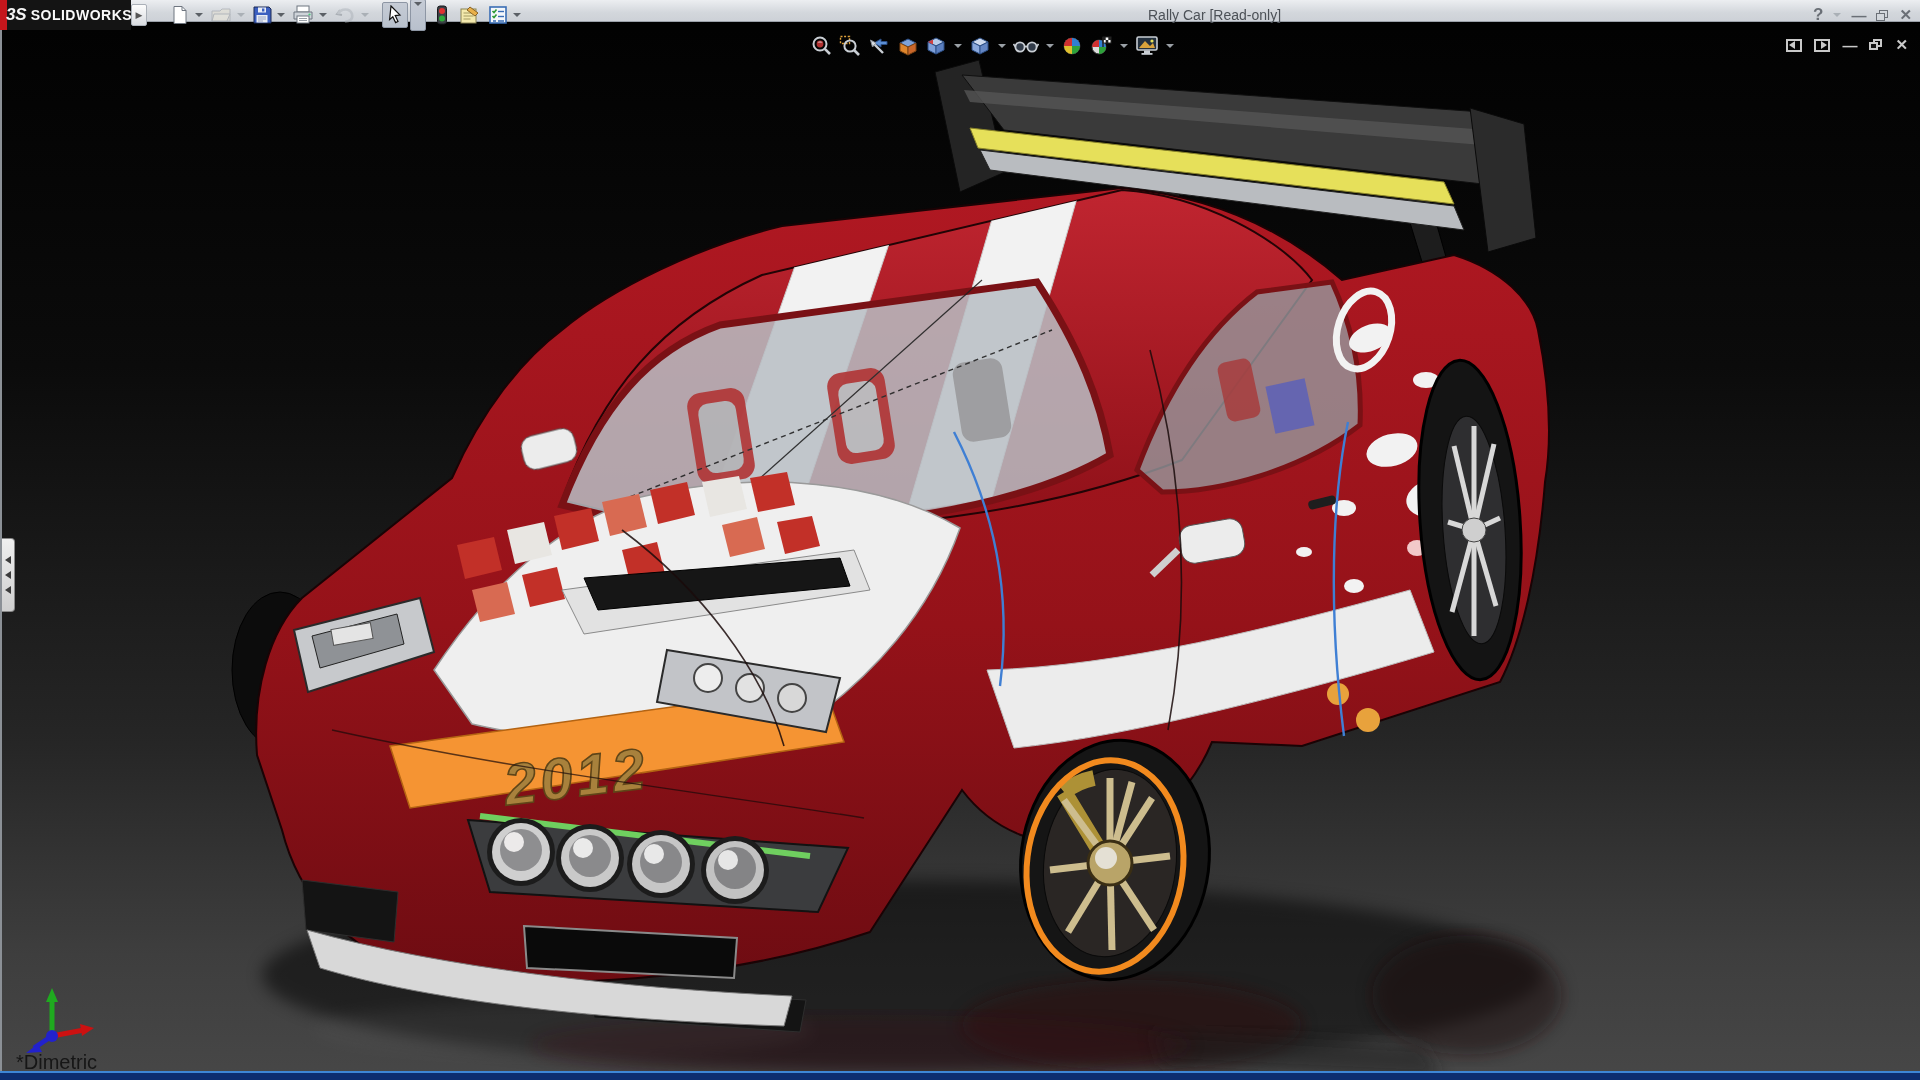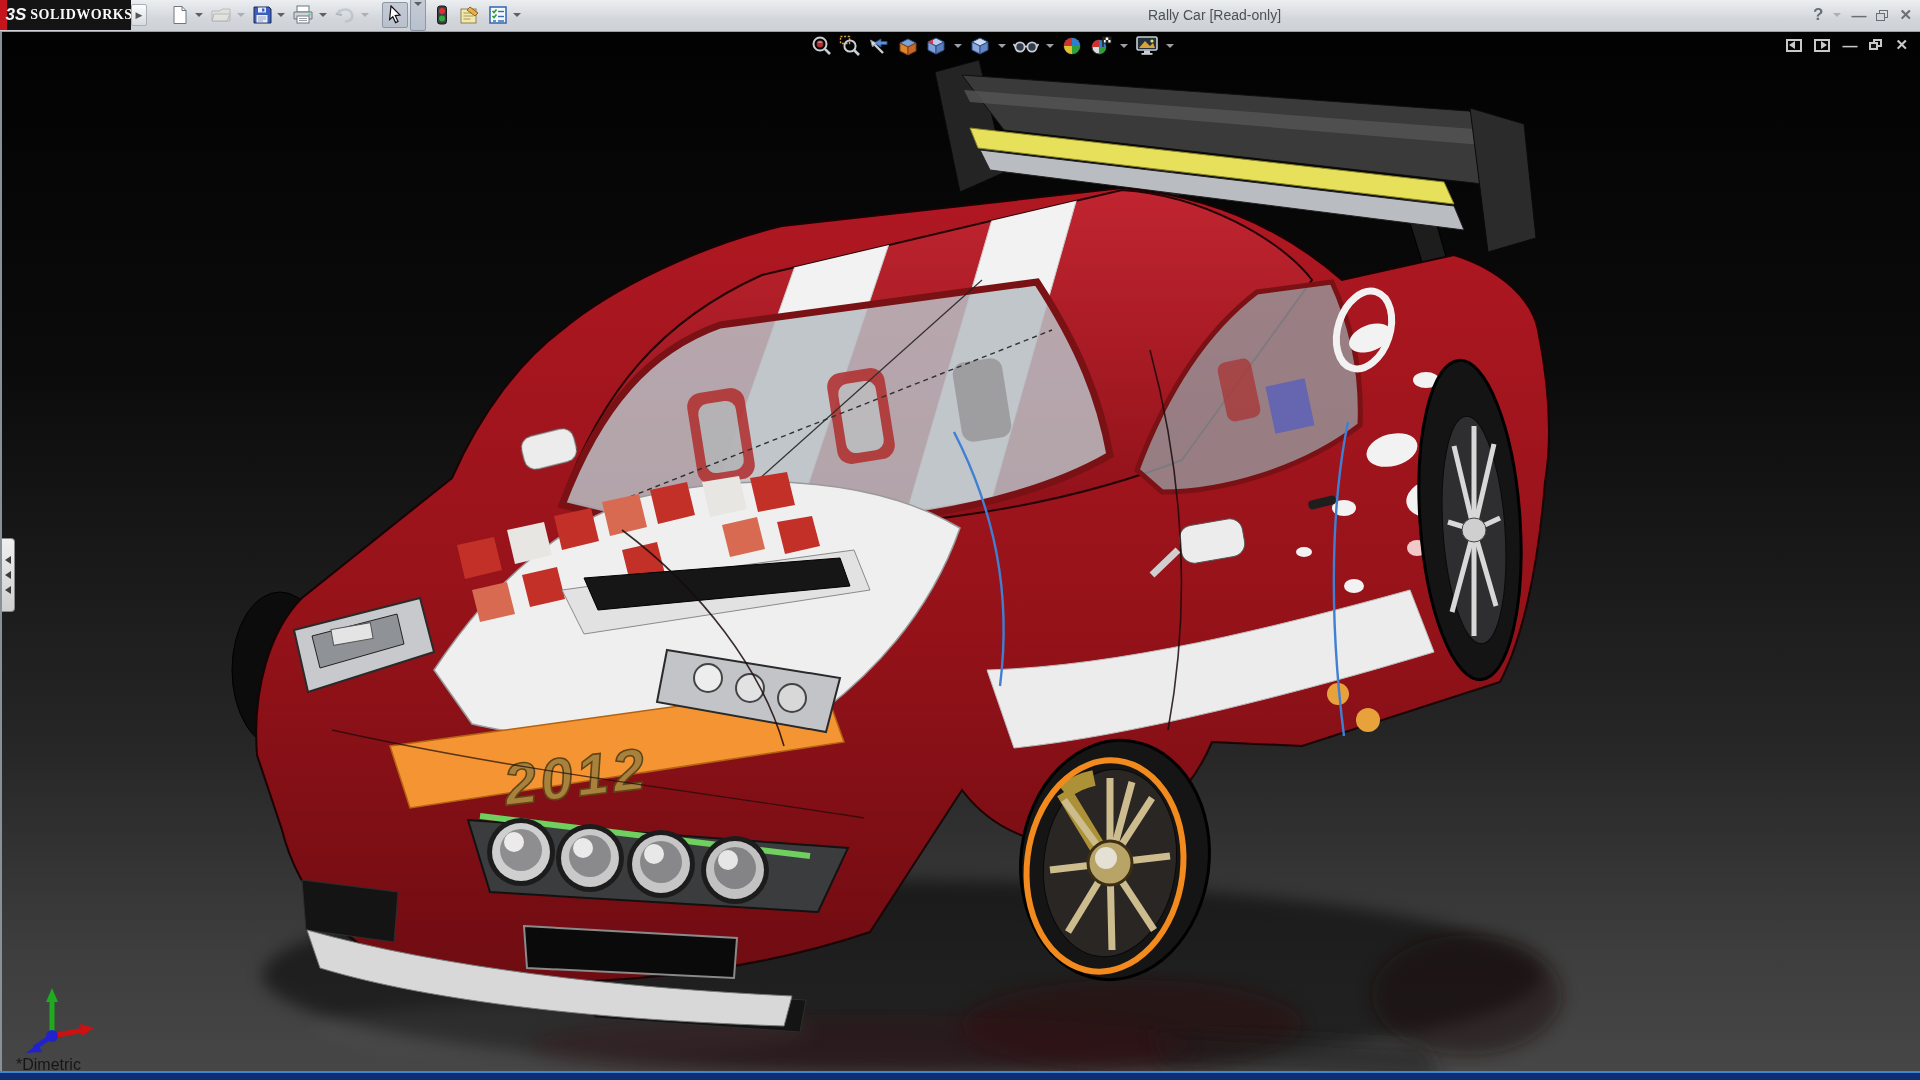--- a/index.html
+++ b/index.html
@@ -1,27 +1,27 @@
 <!DOCTYPE html>
 <html><head>
 <meta charset="utf-8">
 <style>
   * { margin:0; padding:0; box-sizing:border-box; }
   html,body { width:1920px; height:1080px; overflow:hidden; background:#000;
               font-family:"Liberation Sans", sans-serif; }
 
   
-  .titlebar { position:absolute; left:0; top:0; width:1920px; height:32px;
+  .titlebar { position:absolute; left:0; top:0; width:1920px; height:22px;
     background:linear-gradient(#eceef1,#d3d7dc 60%,#cdd1d7);
     border-bottom:1px solid #9aa0a8; display:flex; align-items:center; z-index:30; }
   .red-strip { position:absolute; left:0; top:0; width:7px; height:30px; background:#c4161c; }
   .logo-block { position:absolute; left:7px; top:0; height:30px; width:124px; background:#141414;
     color:#fff; display:flex; align-items:center; justify-content:center; gap:4px; }
   .logo-mark { font-weight:bold; font-style:italic; font-size:17px; color:#f5f5f5; }
-  .logo-text { font-weight:bold; font-size:14px; letter-spacing:.5px; color:#fafafa;font-family:Liberation Serif, serif; }
+  .logo-text { font-weight:bold; font-size:14px; letter-spacing:.5px; color:#fafafa; }
   .menu-tab { position:absolute; left:131px; top:4px; width:16px; height:22px;
     background:linear-gradient(#fdfdfd,#d8dbe0); border:1px solid #aab0b8; border-radius:2px;
     color:#555; font-size:9px; display:flex; align-items:center; justify-content:center; }
   .tb-icons { position:absolute; left:168px; top:1px; height:28px; display:flex; align-items:center; }
   .tb-btn { height:26px; display:flex; align-items:center; padding:0 2px; }
   .tb-btn svg { display:block; }
   .caret { width:0; height:0; border-left:4px solid transparent; border-right:4px solid transparent;
     border-top:4px solid #5b6066; margin:0 5px 0 3px; }
   .caret.dim { border-top-color:#aab0b6; }
   .dim26 { opacity:.45; }
@@ -61,21 +61,21 @@
 
   .collapse-tab { position:absolute; left:0; top:508px; width:13px; height:74px;
     background:linear-gradient(#efefef,#cfcfcf); border:1px solid #888; border-left:none;
     border-radius:0 4px 4px 0; display:flex; flex-direction:column; align-items:center;
     justify-content:center; gap:7px; z-index:20; }
   .collapse-tab b { width:0; height:0; border-top:4px solid transparent; border-bottom:4px solid transparent;
     border-right:6px solid #3c3c3c; display:block; }
 
   .canvas-svg { position:absolute; left:0; top:0; width:1920px; height:1050px; }
 
-  .view-label { position:absolute; left:14px; bottom:6px; color:#161616; font-size:16px; z-index:15; }
+  .view-label { position:absolute; left:14px; bottom:6px; color:#161616; font-size:20px; z-index:15; }
   .triad { position:absolute; left:12px; bottom:26px; z-index:15; }
 
   .taskbar-strip { position:absolute; left:0; bottom:0; width:1920px; height:9px;
     background:#0d2e70; border-top:2px solid #3e87d6; z-index:25; }
 </style>
 </head>
 <body>
 
 <div class="titlebar">
   <div class="red-strip"></div>

